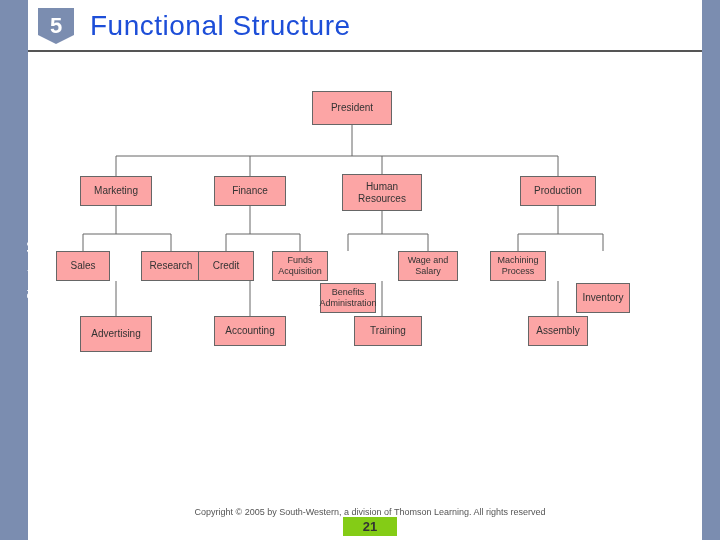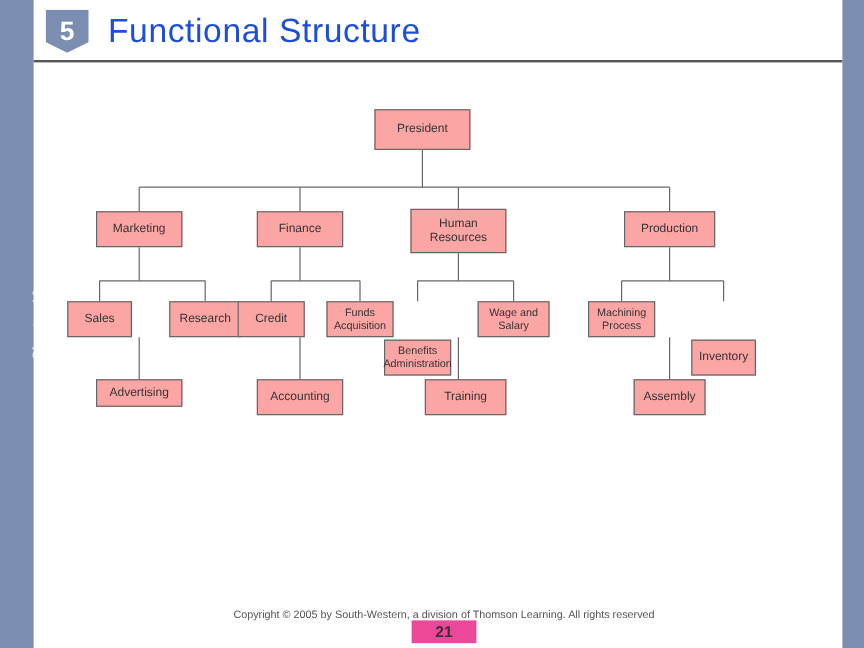--- a/index.html
+++ b/index.html
@@ -113,21 +113,21 @@
       flex-direction: column;
     }
     .footer-copyright {
       font-size: 9px;
       color: #555;
     }
     .footer-page {
       font-size: 13px;
       font-weight: bold;
       color: #333;
-      background: #ec4899;
+      background: #84cc16;
       padding: 2px 20px;
     }
 
     
     .chapter-label {
       position: absolute;
       left: 2px;
       top: 50%;
       transform: translateY(-50%) rotate(-90deg);
       font-size: 10px;
@@ -208,21 +208,21 @@
     <div class="node" style="left:244px; top:195px; width:56px; height:30px; font-size:9px;">Funds
 Acquisition</div>
     <div class="node" style="left:292px; top:195px; width:56px; height:30px; font-size:9px;margin-top:32px;">Benefits
 Administration</div>
     <div class="node" style="left:462px; top:195px; width:56px; height:30px; font-size:9px;">Machining
 Process</div>
     <div class="node" style="left:370px; top:195px; width:60px; height:30px; font-size:9px;">Wage and
 Salary</div>
     <div class="node" style="left:548px; top:195px; width:54px; height:30px;margin-top:32px;">Inventory</div>
 
-    <div class="node" style="left:52px; top:260px; width:72px; height:23px;">Advertising</div>
+    <div class="node" style="left:52px; top:260px; width:72px; height:36px;">Advertising</div>
     <div class="node" style="left:186px; top:260px; width:72px; height:30px;">Accounting</div>
     <div class="node" style="left:326px; top:260px; width:68px; height:30px;">Training</div>
     <div class="node" style="left:500px; top:260px; width:60px; height:30px;">Assembly</div>
 
   </div>
 
   <div class="footer">
     <span class="footer-copyright">Copyright © 2005 by South-Western, a division of Thomson Learning.  All rights reserved</span>
     <span class="footer-page">21</span>
   </div>

